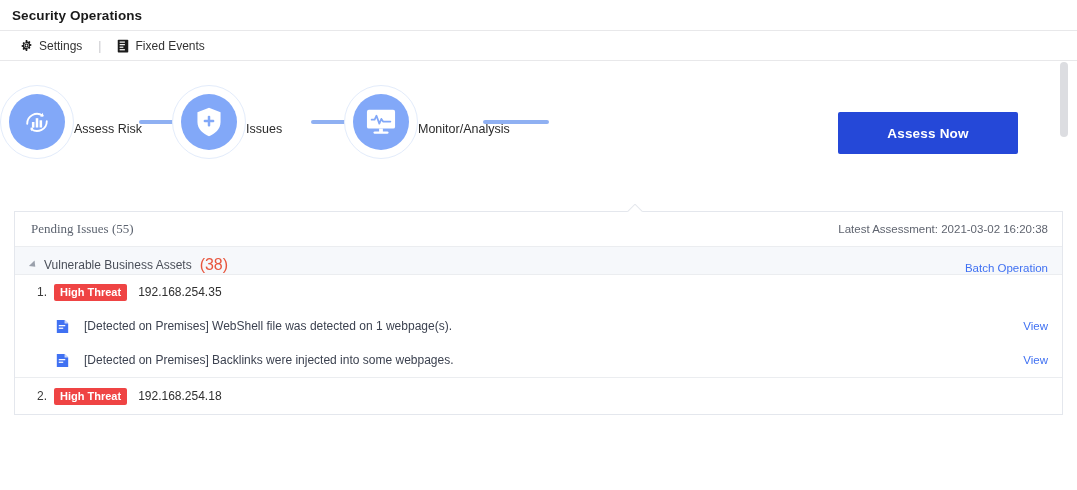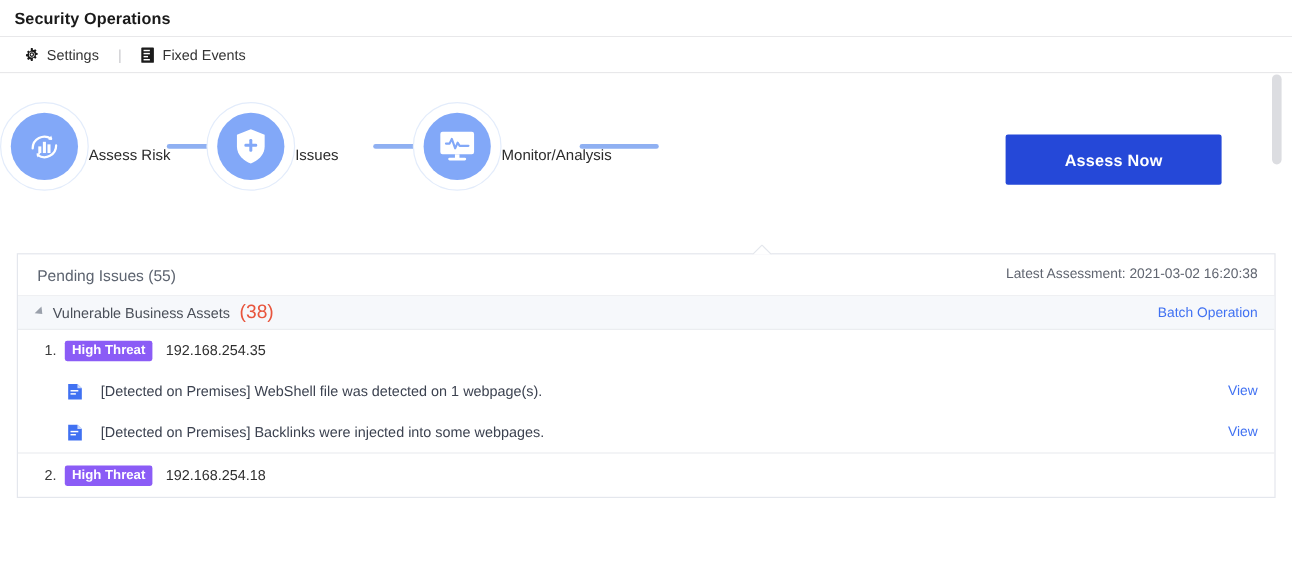--- a/index.html
+++ b/index.html
@@ -115,21 +115,21 @@
     border-top: 1px solid #e4e7ed;
     transform: rotate(45deg);
   }
 
   .card-head {
     height: 35px;
     display: flex; align-items: center; justify-content: space-between;
     padding: 0 14px 0 16px;
     border-bottom: 1px solid #ebedf0;
   }
-  .card-head .ch-title { font-size: 13px; color: #5d6470; }
+  .card-head .ch-title { font-size: 13px; color: #5d6470; font-family: Liberation Serif, serif; }
   .card-head .ch-meta { font-size: 11.5px; color: #606570; }
 
   .tabs {
     height: 34px;
     display: flex; align-items: center;
     padding-left: 16px; gap: 10px;
     border-bottom: 1px solid #ebedf0;
     background: #fff;
   }
   .tab {
@@ -139,21 +139,21 @@
     border: 1px solid #dcdfe6; border-radius: 2px;
     background: #fff; cursor: pointer; white-space: nowrap;
   }
   .tab.sel {
     background: #2548d8; color: #fff; border-color: #2548d8; font-weight: bold;
   }
   .tab .cnt { font-weight: normal; }
 
   .group-head {
     height: 28px;
-    display: flex; align-items: center; justify-content: space-between;
+    display: flex; align-items: flex-end; justify-content: space-between;
     padding: 0 14px 0 16px;
     background: #f6f8fb;
     border-bottom: 1px solid #ebedf0;
   }
   .gh-left { display: flex; align-items: center; gap: 8px; }
   .gh-text { font-size: 12px; color: #4a4f59; }
   .gh-count { color: #e8553d; }
   .caret {
     width: 0; height: 0;
     border-left: 5px solid #9aa0ab;
@@ -164,21 +164,21 @@
   }
   .batch-link { font-size: 11.5px; color: #4071f2; cursor: pointer; }
 
   .asset-block { border-bottom: 1px solid #ebedf0; }
   .asset-head {
     height: 34px; display: flex; align-items: center;
     padding-left: 22px; gap: 7px;
   }
   .idx { font-size: 12px; color: #3a3a3a; }
   .badge {
-    background: #8b5cf6; color: #fff;
+    background: #ef4444; color: #fff;
     font-size: 11px; font-weight: bold;
     padding: 1px 6px 2px 6px; border-radius: 2px;
     line-height: 14px;
   }
   .ip { font-size: 12px; color: #2f2f2f; margin-left: 4px; }
 
   .issue-row {
     height: 34px;
     display: flex; align-items: center;
     padding-left: 41px; padding-right: 14px;

